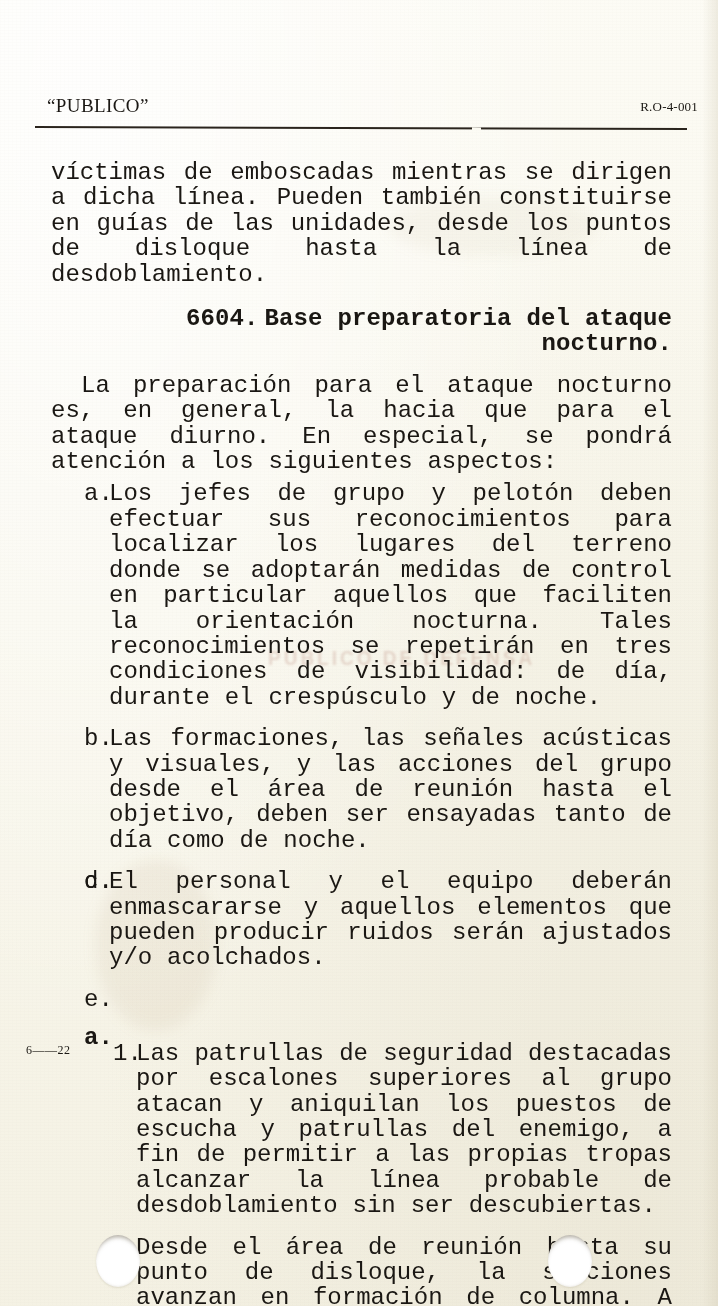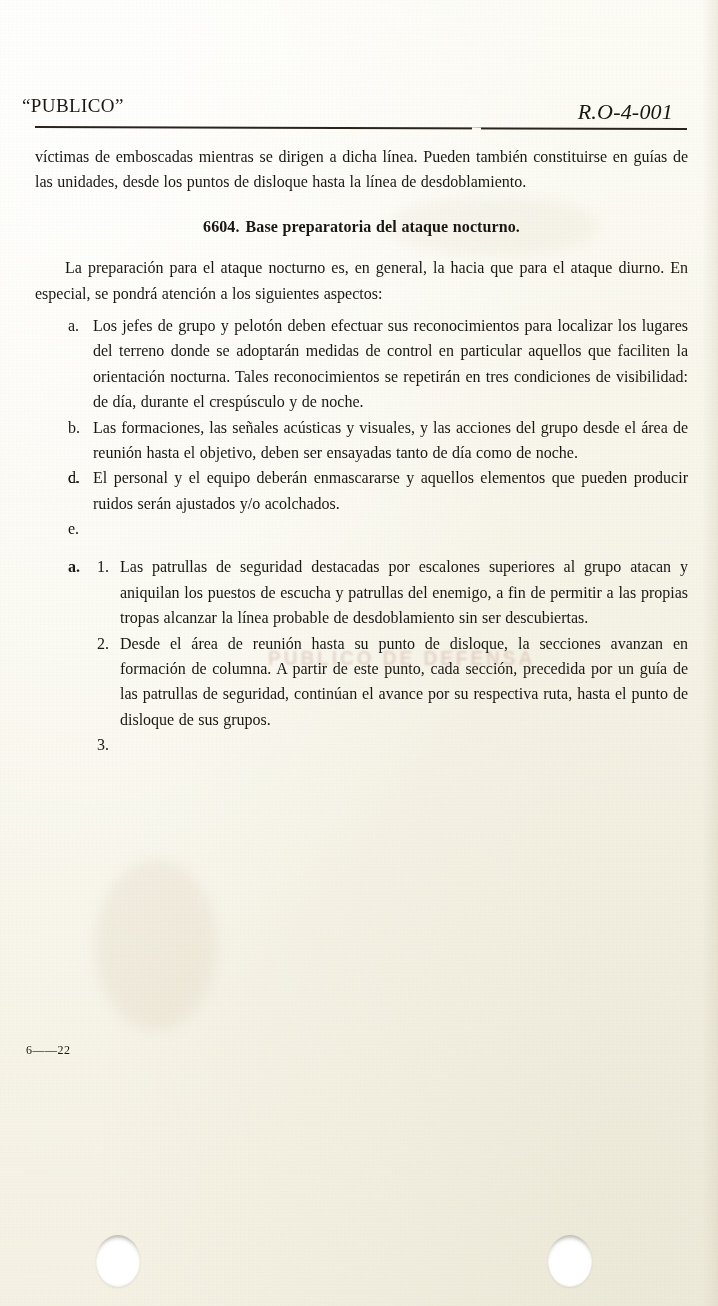--- a/index.html
+++ b/index.html
@@ -67,36 +67,35 @@
   
   .sheet {
     position: absolute;
     left: 0; top: 0;
     width: 718px; height: 1306px;
   }
 
   
   .hdr {
     position: absolute;
-    left: 20px; top: 95px;
+    left: 45px; top: 95px;
     width: 653px;
     height: 28px;
   }
   .hdr-left {
     position: absolute;
     left: 2px; top: 0;
     font-size: 19px;
     letter-spacing: .4px;
   }
   .hdr-right {
     position: absolute;
     right: 0; top: 4px;
-    font-size: 22px;
+    font-size: 13px;
     letter-spacing: .2px;
-    font-style: italic;
   }
   .hdr-rule {
     position: absolute;
     left: 35px; top: 126px;
     width: 652px; height: 0;
     border-top: 2px solid #2a241d;
     transform: rotate(0.18deg);
     transform-origin: left center;
   }
   .hdr-rule::after {
@@ -108,34 +107,35 @@
     background: #fbfaf2;
   }
 
   
   .body {
     position: absolute;
     left: 35px; top: 144px;
     width: 653px;
   }
   p, .lvl1, .lvl2, .head {
-    margin: 0;
-    font-size: 16px;
+    margin: 16px;
+    font-size: 24px;
     line-height: 25.4px;
     text-align: justify;
     text-justify: inter-word;
     hyphens: manual;
     word-spacing: .5px;
+    font-family: Liberation Mono, monospace;
   }
   .para        { margin-bottom: 0; }
   .para-indent { text-indent: 30px; margin-top: 16px; }
 
   .head {
     font-weight: bold;
-    text-align: center;
+    text-align: right;
     letter-spacing: .1px;
     margin-top: 19px;
     margin-bottom: 0;
   }
   .head .num { margin-right: 6px; }
 
   .block-gap   { height: 16px; }
   .block-gap-s { height: 7px; }
   .block-gap-l { height: 22px; }
 

